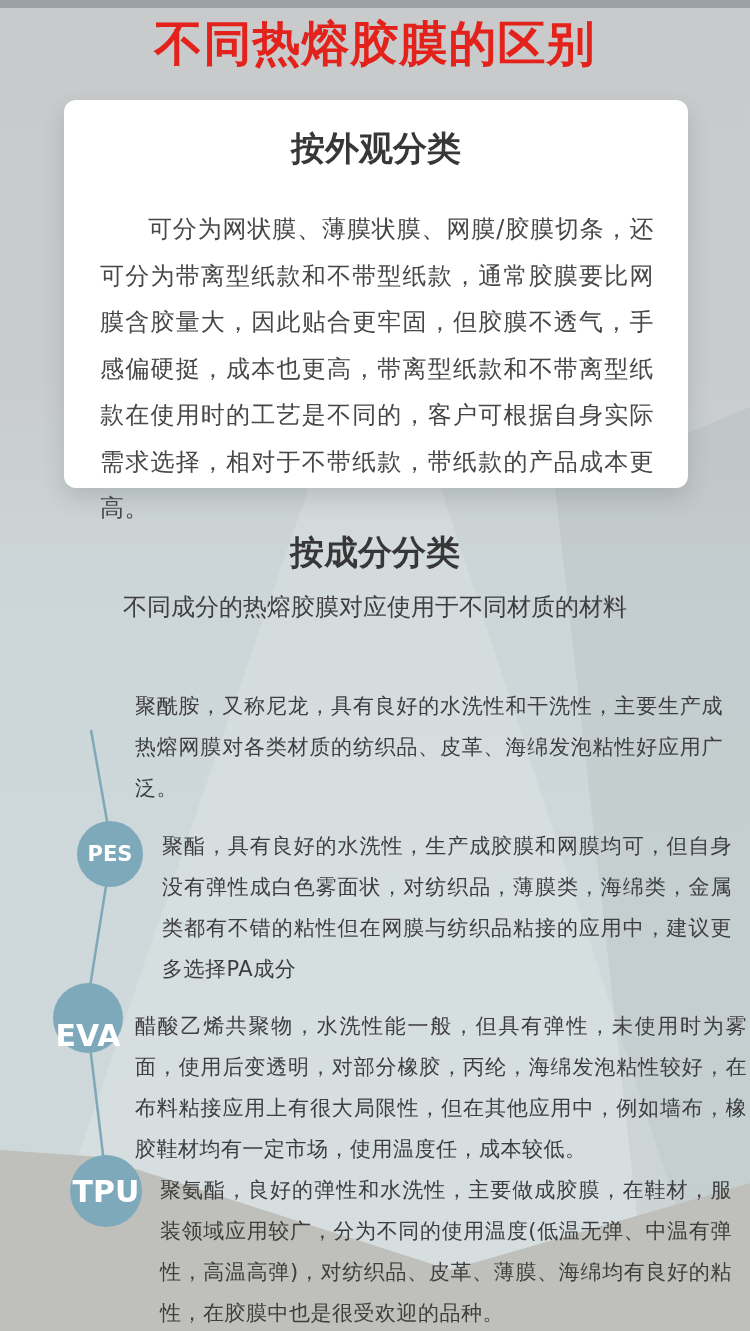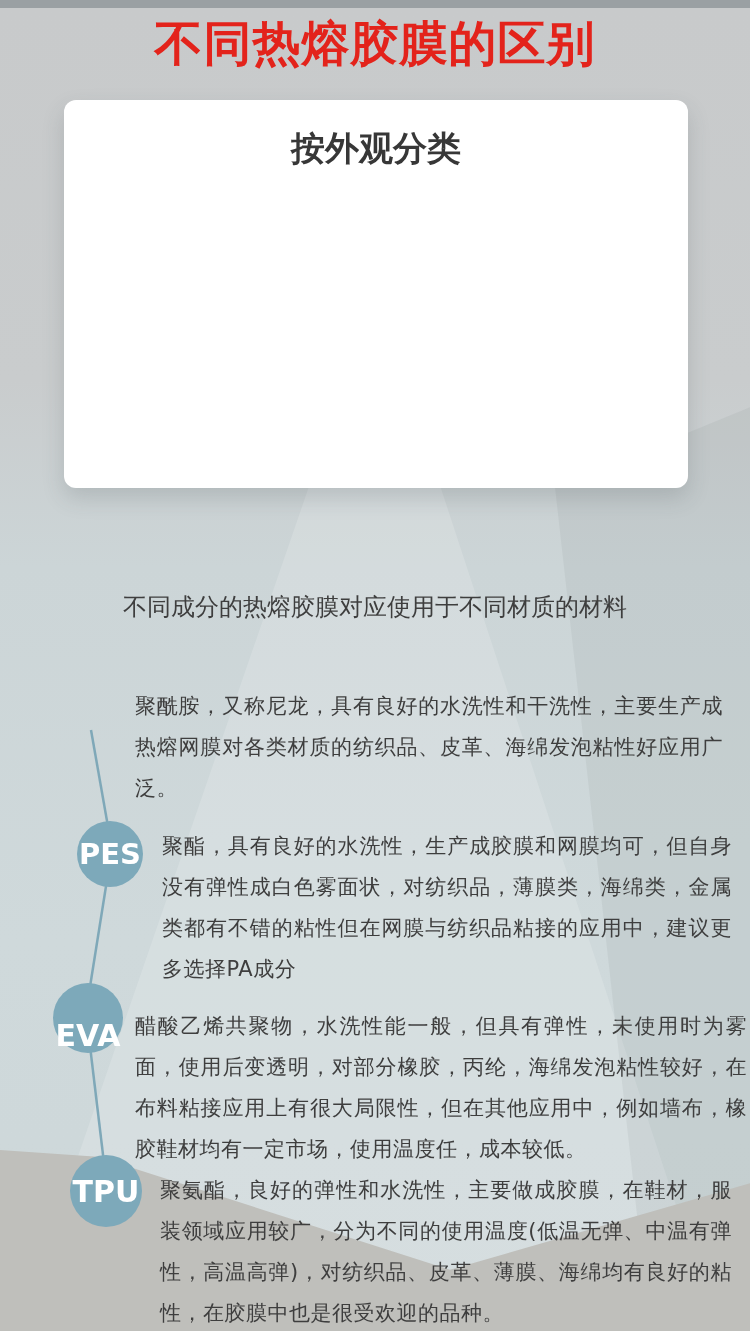--- a/index.html
+++ b/index.html
@@ -88,21 +88,21 @@
     border-radius: 50%;
     background: #7da9ba;
     color: #ffffff;
     font-weight: 700;
     display: flex;
     align-items: center;
     justify-content: center;
     letter-spacing: 0px;
   }
   .circle-pa  { left: 56px;  top: 668px;  width: 64px; height: 64px; font-size: 30px; }
-  .circle-pes { left: 77px;  top: 813px;  width: 66px; height: 66px; font-size: 29px; }
+  .circle-pes { left: 77px;  top: 813px;  width: 66px; height: 66px; font-size: 21px; }
   .circle-eva { left: 53px;  top: 975px;  width: 70px; height: 70px; font-size: 30px; align-items: flex-end; }
   .circle-tpu { left: 70px;  top: 1147px; width: 72px; height: 72px; font-size: 30px; }
 
   .item-text {
     position: absolute;
     font-size: 21px;
     line-height: 41px;
     color: #3e3e3e;
     text-align: justify;
     letter-spacing: 0.5px;
@@ -118,22 +118,24 @@
 <div class="page">
 
   <div class="bg-layer bg-wedge"></div>
   <div class="bg-layer bg-right-shade"></div>
   <div class="bg-layer bg-bottom"></div>
 
   <h1 class="page-title">不同热熔胶膜的区别</h1>
 
   <div class="card">
     <h2 class="card-heading">按外观分类</h2>
+    <p class="card-body">可分为网状膜、薄膜状膜、网膜/胶膜切条，还可分为带离型纸款和不带型纸款，通常胶膜要比网膜含胶量大，因此贴合更牢固，但胶膜不透气，手感偏硬挺，成本也更高，带离型纸款和不带离型纸款在使用时的工艺是不同的，客户可根据自身实际需求选择，相对于不带纸款，带纸款的产品成本更高。</p>
   </div>
 
+  <h2 class="section-heading">按成分分类</h2>
   <div class="section-subtitle">不同成分的热熔胶膜对应使用于不同材质的材料</div>
 
   <svg class="connectors" width="750" height="1331" viewBox="0 0 750 1331">
     <line x1="91" y1="722" x2="110" y2="830" stroke="#7fa8b8" stroke-width="2.5"></line>
     <line x1="107" y1="872" x2="89" y2="985" stroke="#7fa8b8" stroke-width="2.5"></line>
     <line x1="90" y1="1038" x2="104" y2="1155" stroke="#7fa8b8" stroke-width="2.5"></line>
   </svg>
 
   <div class="item-text text-pa">聚酰胺，又称尼龙，具有良好的水洗性和干洗性，主要生产成热熔网膜对各类材质的纺织品、皮革、海绵发泡粘性好应用广泛。</div>
 

